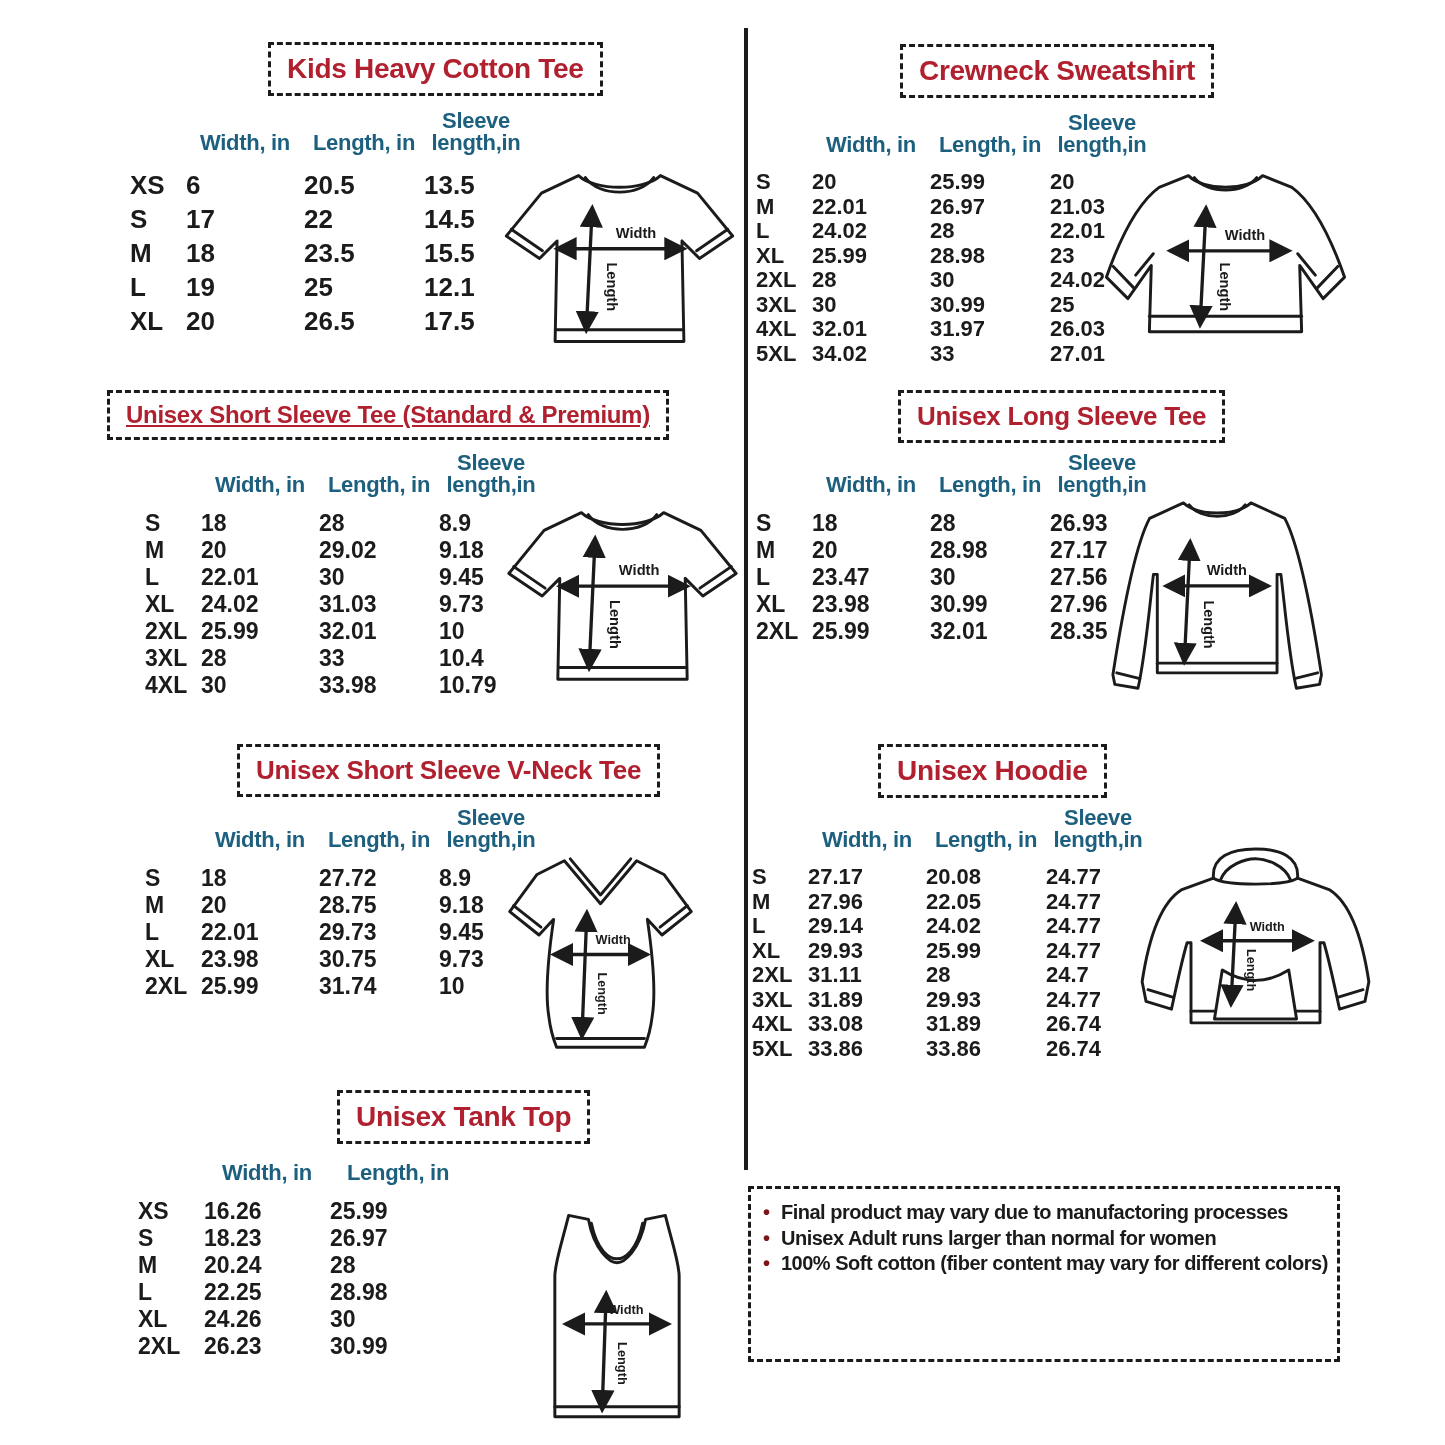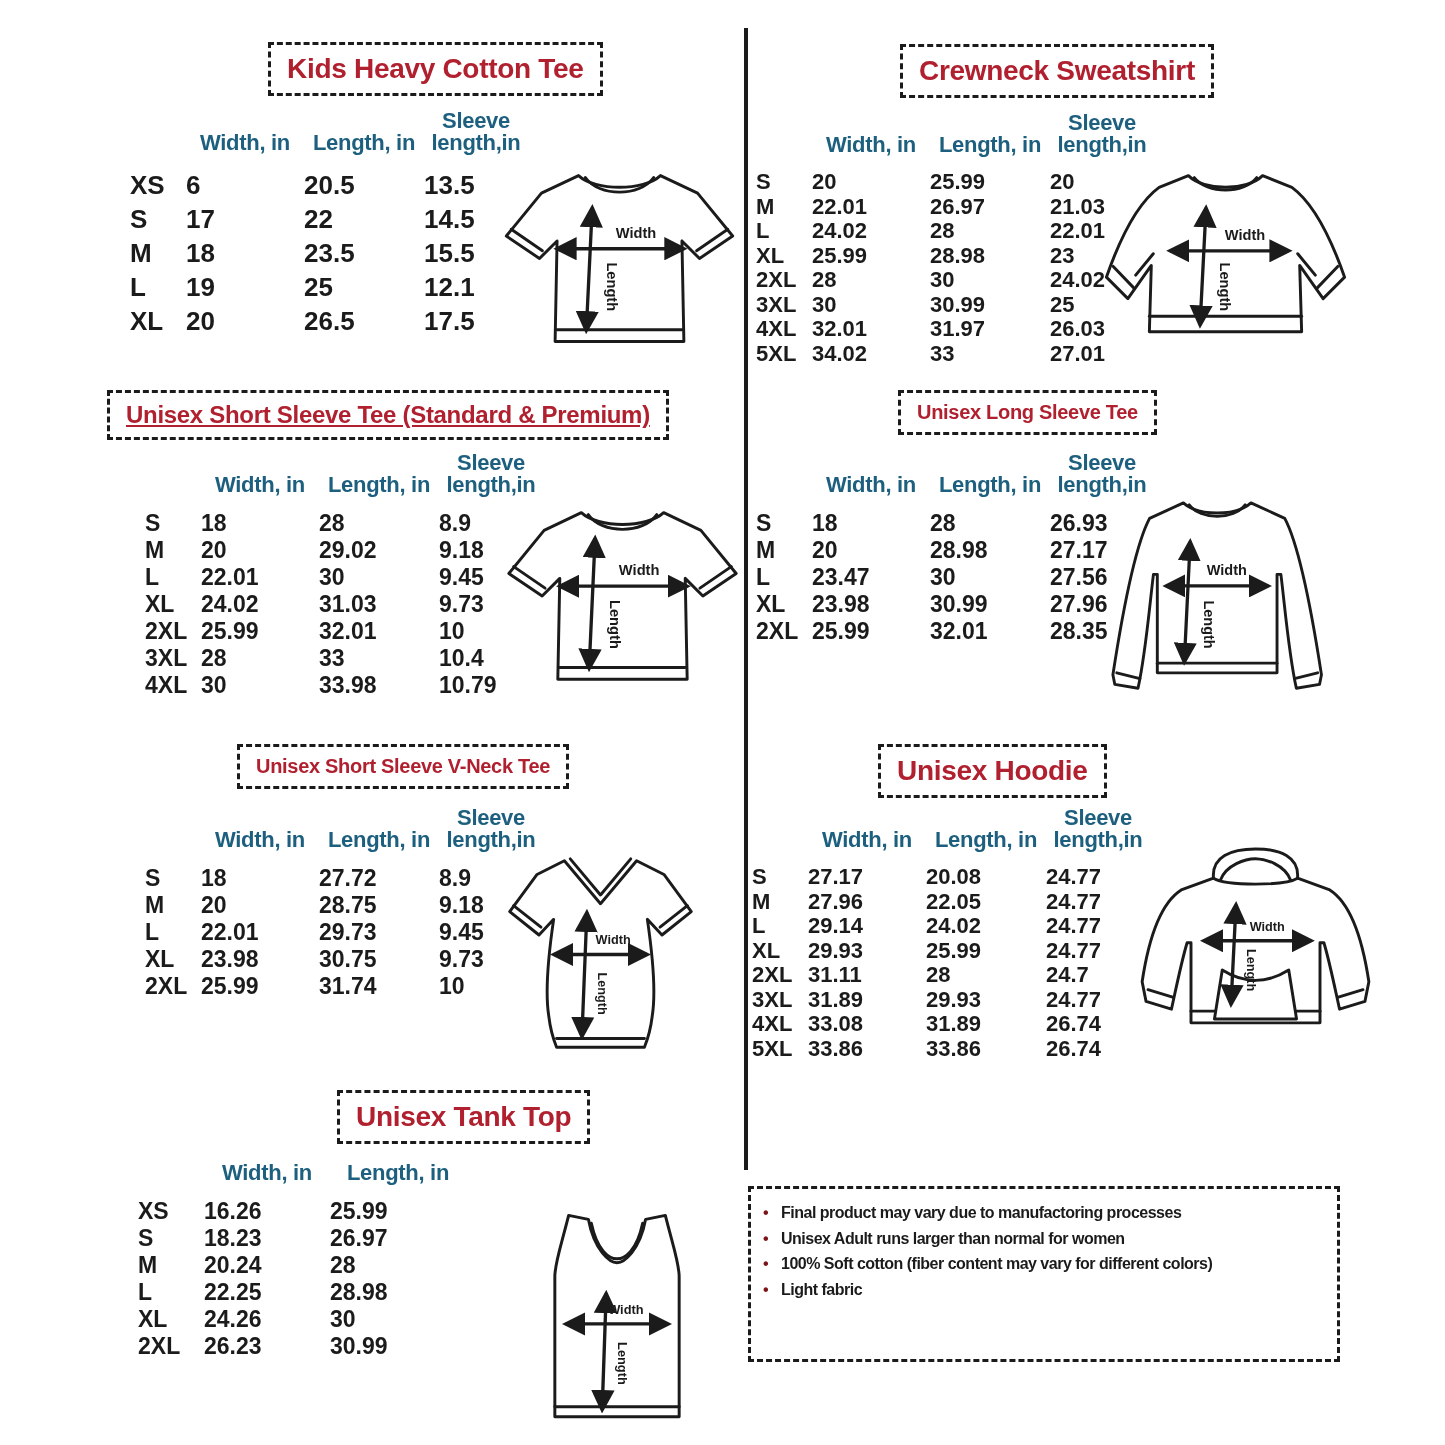--- a/index.html
+++ b/index.html
@@ -10,21 +10,21 @@
     position:relative; width:1445px; height:1445px; background:var(--bg);
     font-family:"Liberation Sans", sans-serif; font-weight:bold; color:var(--ink);
     overflow:hidden;
   }
   .divider{position:absolute; left:744px; top:28px; width:4px; height:1142px; background:var(--ink);}
   .title-box{
     position:absolute; border:3px dashed var(--ink); color:var(--red);
     font-size:28px; font-weight:bold; padding:8px 16px; white-space:nowrap; background:#fff;
     letter-spacing:-0.3px;
   }
-  .title-box.mid{font-size:20px;}
+  .title-box.mid{font-size:26px;}
   .title-box.small{font-size:24px;text-decoration:underline;}
   table.size-table{position:absolute; border-collapse:collapse; table-layout:fixed;}
   .size-table col.c0{width:56px;} .size-table col.c1{width:118px;}
   .size-table col.c2{width:120px;} .size-table col.c3{width:104px;}
   .size-table col.t0{width:66px;} .size-table col.t1{width:126px;} .size-table col.t2{width:136px;}
   .size-table th,.size-table td{padding:0; font-weight:bold; text-align:left; vertical-align:bottom;}
   .size-table thead th{
     color:var(--blue); font-size:22px; line-height:22px; text-align:center;
     padding-top:14px; padding-bottom:14px; letter-spacing:-0.3px;
   }
@@ -37,21 +37,21 @@
   .fig path.body{fill:#ffffff;}
   .fig line.arrow{stroke-width:3.4;}
   .fig text{font-family:"Liberation Sans",sans-serif; font-weight:bold; font-size:15px; fill:var(--ink); stroke:none;}
   .fig.small text{font-size:13px;}
   .notes{
     position:absolute; left:748px; top:1186px; width:592px; height:176px;
     border:3px dashed var(--ink); box-sizing:border-box; padding:11px 10px; background:#fff;
   }
   .notes ul{list-style:none; margin:0; padding:0;}
   .notes li{
-    position:relative; padding-left:20px; font-size:16px; line-height:25.5px;
+    position:relative; padding-left:20px; font-size:20px; line-height:25.5px;
     letter-spacing:-0.5px; white-space:nowrap;
   }
   .notes li::before{content:"•"; position:absolute; left:2px; top:0; color:var(--bullet);}
 </style>
 </head>
 <body>
 
 <svg width="0" height="0" style="position:absolute" aria-hidden="true">
   <defs>
     <marker id="ah" viewBox="0 0 10 10" markerWidth="7" markerHeight="7" refX="8" refY="5" orient="auto-start-reverse">
@@ -537,17 +537,16 @@
     <line class="arrow" x1="24" y1="120" x2="126" y2="120" marker-start="url(#ah)" marker-end="url(#ah)"></line>
     <text x="84" y="110" text-anchor="middle">Width</text>
     <text transform="translate(76,160) rotate(90)" text-anchor="middle">Length</text>
   </svg>
 
   <div class="notes">
     <ul>
         <li>Final product may vary due to manufactoring processes</li>
         <li>Unisex Adult runs larger than normal for women</li>
         <li>100% Soft cotton (fiber content may vary for different colors)</li>
-        <li>Light fabric</li>
       </ul>
   </div>
 
 </div>
 
 </body></html>

